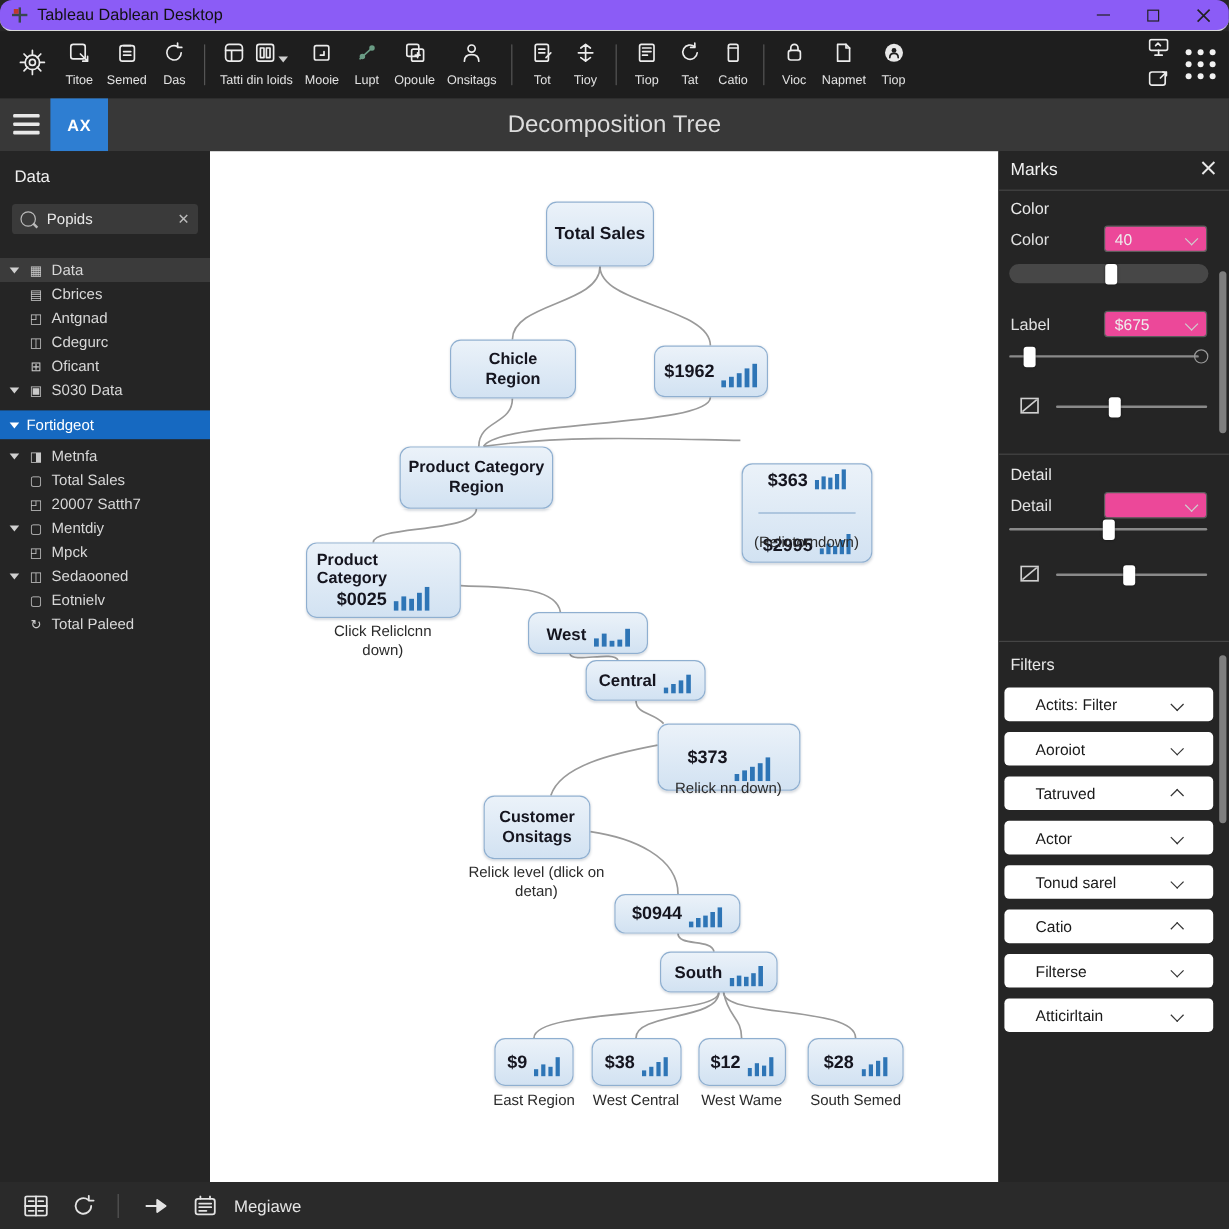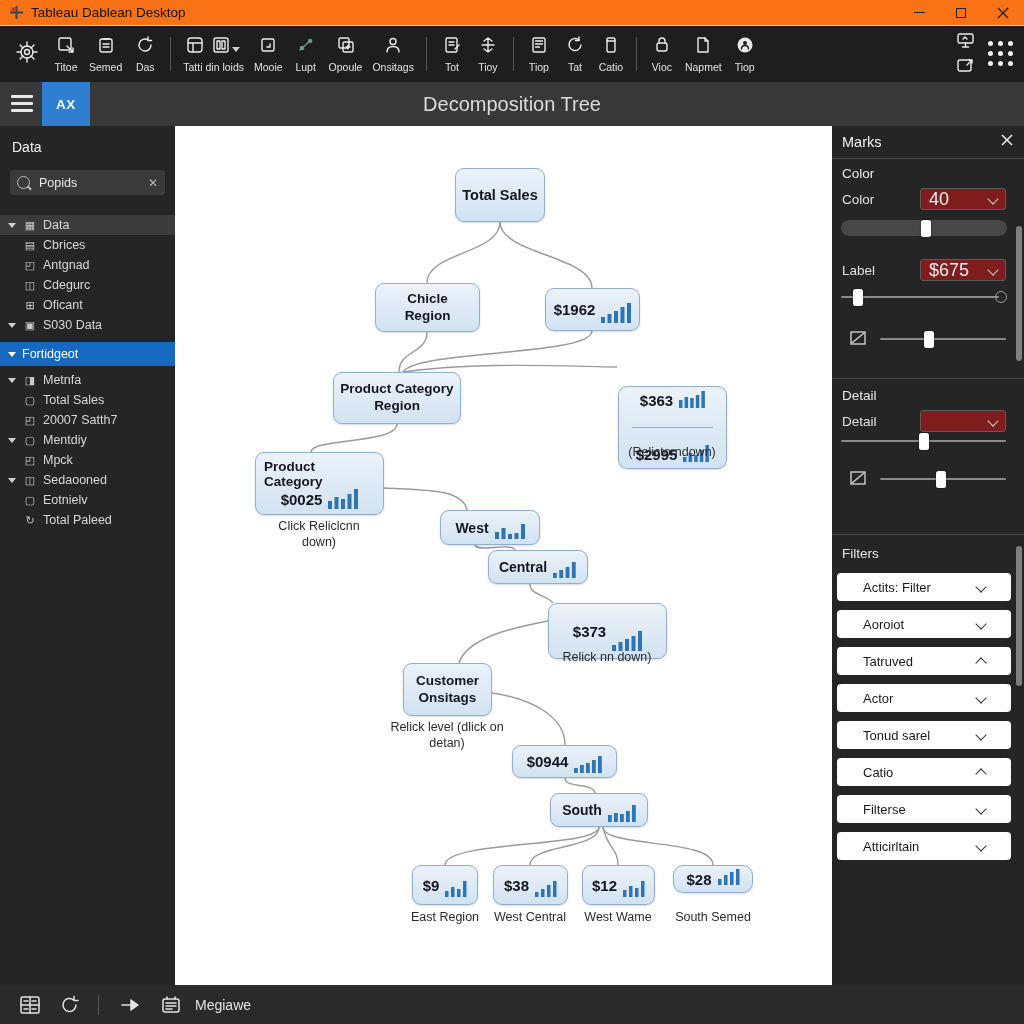--- a/index.html
+++ b/index.html
@@ -1,19 +1,19 @@
 <!DOCTYPE html>
 <html><head>
 <meta charset="utf-8">
 <style>
   html,body{margin:0;padding:0;width:1024px;height:1024px;overflow:hidden;
     font-family:"Liberation Sans",sans-serif;background:#262626;}
   
-  .titlebar{position:absolute;top:0;left:0;width:1024px;height:26px;background:#f97316;
-    display:flex;align-items:center;border-bottom:1px solid #d9d9d9;box-sizing:border-box;}
+  .titlebar{position:absolute;top:0;left:0;width:1024px;height:26px;background:#8b5cf6;
+    display:flex;align-items:center;border-bottom:1px solid #d9d9d9;box-sizing:border-box;border-radius:10px;}
   .app-icon{margin-left:10px;display:flex}
   .title-text{margin-left:8px;font-size:13.5px;color:#111;}
   .win-controls{margin-left:auto;display:flex;height:26px;}
   .win-btn{width:42px;height:26px;display:flex;align-items:center;justify-content:center;}
   .min-glyph{width:11px;height:1.5px;background:#222;}
   .max-glyph{width:10px;height:10px;border:1.5px solid #222;box-sizing:border-box;}
   
   .toolbar{position:absolute;top:26px;left:0;width:1024px;height:56px;background:#1e1e1e;
     display:flex;align-items:center;}
   .tb-item{display:flex;flex-direction:column;align-items:center;margin:0 5px;min-width:26px;}
@@ -69,22 +69,22 @@
   .mdiv{width:90%;height:1px;background:#8fafd0;margin:3px 0;}
   .caption{position:absolute;font-size:12.5px;color:#2b2b2b;text-align:center;line-height:1.3;font-weight:normal;}
   
   .rightpanel{position:absolute;left:832px;top:126px;width:192px;height:859px;background:#252525;color:#ddd;}
   .rp-head{position:absolute;left:10px;top:8px;font-size:14.5px;color:#f0f0f0;}
   .rp-close{position:absolute;right:8px;top:7px;width:16px;height:16px;cursor:pointer;}
   .rp-close svg{stroke:#e8e8e8;stroke-width:1.6;}
   .rp-sep{position:absolute;left:0;width:192px;height:1px;background:#454545;}
   .sect-label{position:absolute;left:10px;font-size:13.5px;color:#e8e8e8;}
   .row-label{position:absolute;left:10px;font-size:13.5px;color:#e0e0e0;}
-  .dsel{position:absolute;background:#7f1d1d;border:1px solid #5c5c5c;border-radius:3px;height:22px;
-    display:flex;align-items:center;padding:0 8px;color:#eee;font-size:18px;box-sizing:border-box;cursor:pointer;}
+  .dsel{position:absolute;background:#ec4899;border:1px solid #5c5c5c;border-radius:3px;height:22px;
+    display:flex;align-items:center;padding:0 8px;color:#eee;font-size:13px;box-sizing:border-box;cursor:pointer;}
   .dsel .chev{margin-left:auto;}
   .chev{width:7px;height:7px;border-right:1.7px solid #cfcfcf;border-bottom:1.7px solid #cfcfcf;
     transform:rotate(45deg);flex:none;}
   .chev.dark{border-color:#333;}
   .chev.up{transform:rotate(-135deg);margin-top:4px;}
   .colorstrip{position:absolute;left:9px;width:166px;height:16px;background:#474747;border-radius:8px;}
   .handle{position:absolute;width:10px;height:17px;background:#fff;border-radius:2.5px;box-shadow:0 0 2px rgba(0,0,0,.6);}
   .track{position:absolute;height:2px;background:#8a8a8a;border-radius:1px;}
   .endcircle{position:absolute;width:12px;height:12px;border:1.6px solid #9a9a9a;border-radius:50%;background:transparent;box-sizing:border-box;}
   .dx-ic{position:absolute;width:16px;height:14px;}
@@ -602,21 +602,21 @@
     <span class="val">$12</span>
     <svg class="bars" width="22" height="18" viewBox="0 0 22 18">
         <rect x="0" y="11" width="3.5" height="7"></rect>
         <rect x="6" y="7" width="3.5" height="11"></rect>
         <rect x="12" y="9" width="3.5" height="9"></rect>
         <rect x="18" y="2" width="3.5" height="16"></rect>
       </svg>
   </div>
   <div class="caption" style="left:403px;top:783px;width:80px;">West Wame</div>
 
-  <div class="node" style="left:498px;top:739px;width:80px;height:28px;border-radius:10px;">
+  <div class="node" style="left:498px;top:739px;width:80px;height:40px;">
     <span class="val">$28</span>
     <svg class="bars" width="22" height="18" viewBox="0 0 22 18">
         <rect x="0" y="12" width="3.5" height="6"></rect>
         <rect x="6" y="8" width="3.5" height="10"></rect>
         <rect x="12" y="5" width="3.5" height="13"></rect>
         <rect x="18" y="2" width="3.5" height="16"></rect>
       </svg>
   </div>
   <div class="caption" style="left:498px;top:783px;width:80px;">South Semed</div>
 </div>

